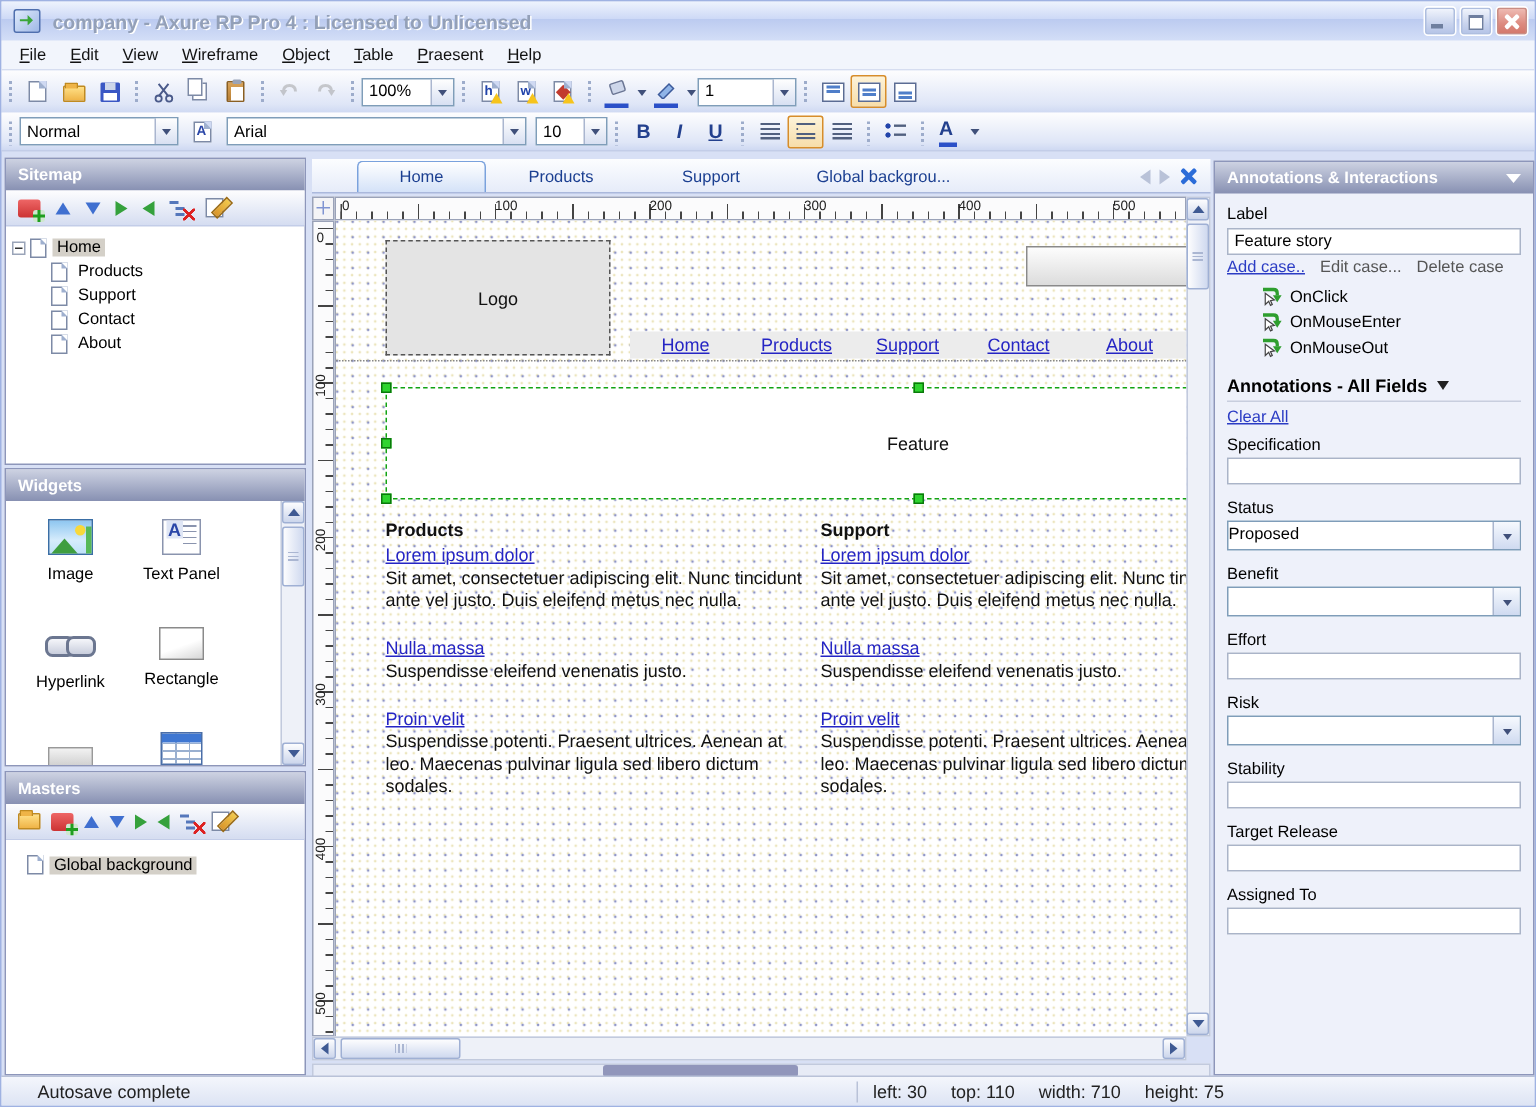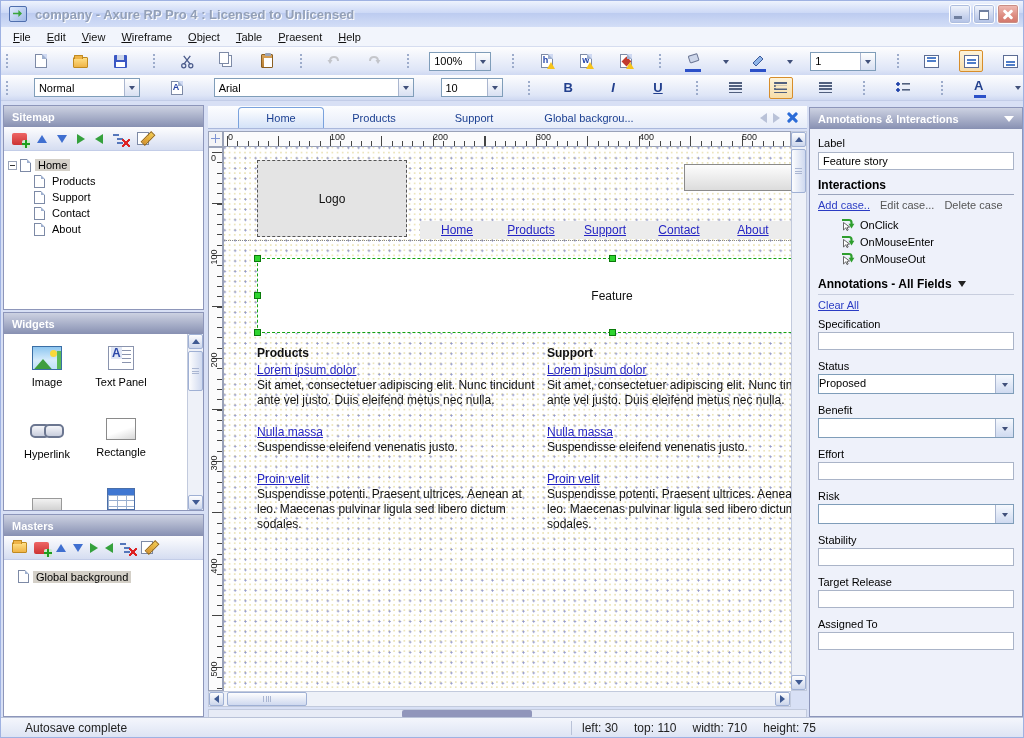--- a/index.html
+++ b/index.html
@@ -20,21 +20,21 @@
   .wbtn.min::after{content:"";position:absolute;left:4px;bottom:4px;width:8px;height:3px;background:#6f7f9f;}
   .wbtn.restore::after{content:"";position:absolute;left:5px;top:5px;width:8px;height:7px;border:1px solid #6f7f9f;border-top-width:2px;background:#fff;}
   .wbtn.close::before,.wbtn.close::after{content:"";position:absolute;left:4px;top:8px;width:12px;height:3px;background:#fff;border-radius:1px;}
   .wbtn.close::before{transform:rotate(45deg);}
   .wbtn.close::after{transform:rotate(-45deg);}
 
   
   .menubar{position:absolute;left:0;top:26px;width:100%;height:20px;background:#f2f5fc;border-bottom:1px solid #d6ddf0;display:flex;align-items:center;padding-left:4px;}
   .menu-item{display:inline-block;padding:2px 8px;color:#111;}
   .menu-item::first-letter{text-decoration:underline;}
-  .toolbar{position:absolute;left:0;width:100%;display:flex;align-items:center;background:linear-gradient(#fdfdfe,#dfe6f7 80%,#cfd9f2);justify-content:space-between;}
+  .toolbar{position:absolute;left:0;width:100%;display:flex;align-items:center;background:linear-gradient(#fdfdfe,#dfe6f7 80%,#cfd9f2);}
   .tb1{top:46px;height:28px;}
   .tb2{top:74px;height:26px;border-bottom:1px solid #c3cde8;}
   .grip{width:6px;height:18px;margin:0 3px;background:repeating-linear-gradient(#9daccb 0 2px,transparent 2px 4px);background-size:2px 100%;background-repeat:no-repeat;background-position:2px 2px;}
   .tbtn{width:24px;height:22px;display:flex;align-items:center;justify-content:center;border:1px solid transparent;border-radius:2px;}
   .tbtn.active{border-color:#d78d2a;background:linear-gradient(#fdf3d9,#f7dda9);}
   .tbtn.disabled{opacity:.45;filter:grayscale(1);}
   .combo{height:19px;background:#fff;border:1px solid #7f9db9;display:flex;align-items:center;font-size:11px;position:relative;}
   .combo .cv{flex:1;padding:0 4px;white-space:nowrap;overflow:hidden;}
   .drop{width:15px;height:100%;background:linear-gradient(#fefefe,#d8e0f2);border-left:1px solid #aab6cf;display:flex;align-items:center;justify-content:center;}
   .drop::after{content:"";border:3px solid transparent;border-top:4px solid #40507a;margin-top:4px;}
@@ -356,21 +356,21 @@
     </span>
     <span class="tbtn" style="margin-left:4px">
         <span class="ic ic-page">
           <span class="gen-letter" style="color:#2b47a8;">A</span>
         </span>
       </span>
     <span class="combo" style="width:200px;margin-left:4px">
       <span class="cv">Arial</span>
       <span class="drop"></span>
     </span>
-    <span class="combo" style="width:62px;margin-left:6px">
+    <span class="combo" style="width:48px;margin-left:6px">
       <span class="cv">10</span>
       <span class="drop"></span>
     </span>
     <span class="grip"></span>
     <span class="tbtn">
         <span style="font-weight:bold;color:#23408e;font-size:13px">B</span>
       </span>
     <span class="tbtn">
         <span style="font-style:italic;font-weight:bold;color:#23408e;font-size:13px">I</span>
       </span>
@@ -610,21 +610,20 @@
 
   <div class="rightcol">
     <div class="phead">
       <span>Annotations &amp; Interactions</span>
       <span class="dd-arr"></span>
     </div>
     <div class="rc-body">
       <div class="rc-label">Label</div>
       <input class="rc-input" value="Feature story" style="">
 
-      <div class="rc-h">Interactions</div>
       <div class="caselinks">
         <span class="lnk">Add case..</span>
         <span class="dis">Edit case...</span>
         <span class="dis">Delete case</span>
       </div>
 
       <div class="event-row">
         <svg class="ev-ic" viewBox="0 0 15 14">
             <path d="M2 2 L9 2 Q11.5 2 11.5 4.5 L11.5 6" fill="none" stroke="#2e9e2e" stroke-width="2.2"></path>
             <path d="M11.5 10.5 L8.6 5.8 L14.4 5.8 Z" fill="#2e9e2e"></path>

